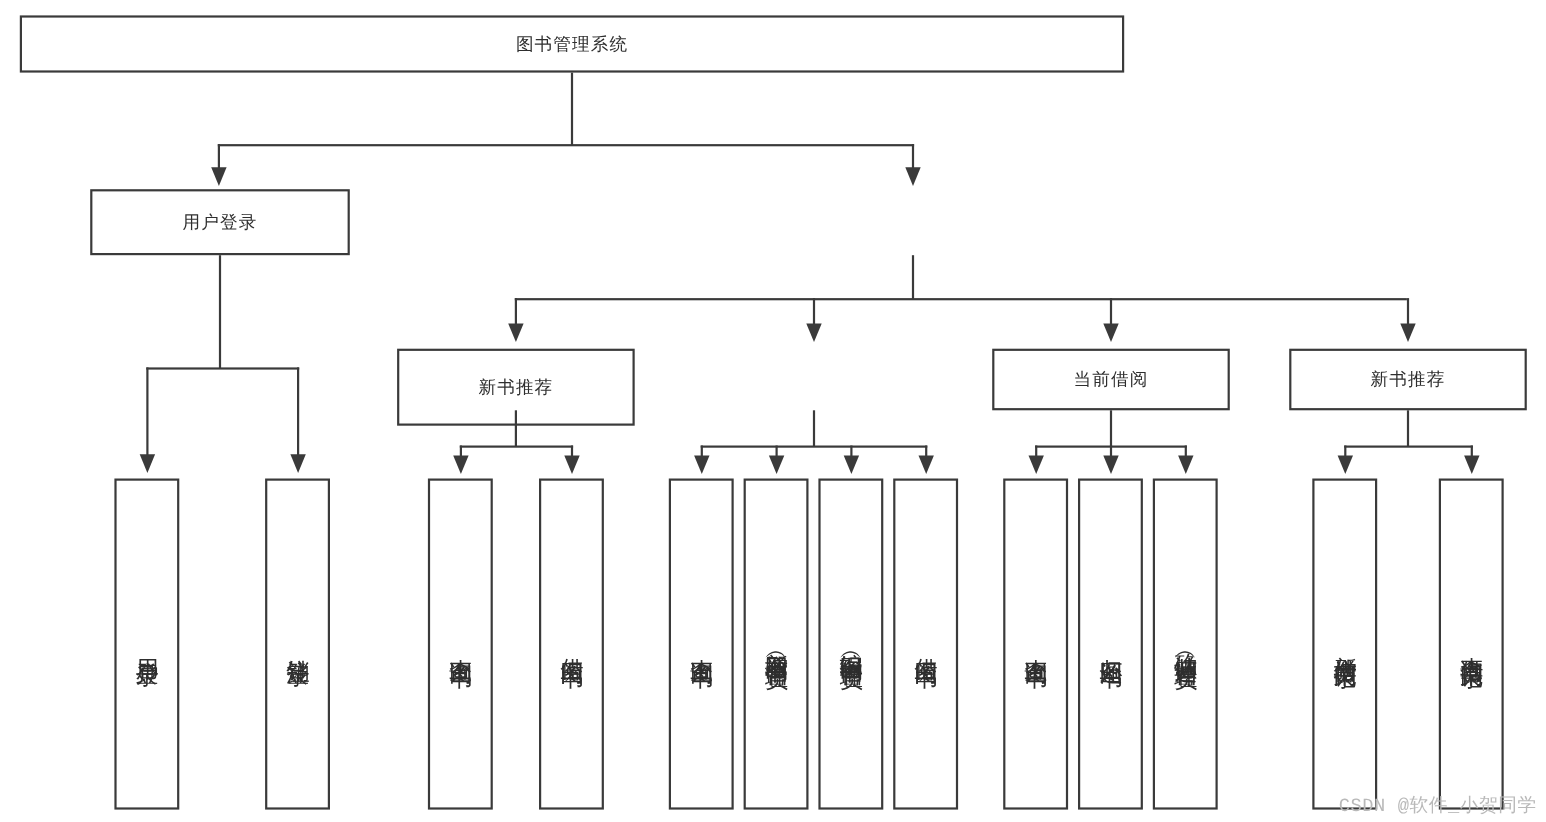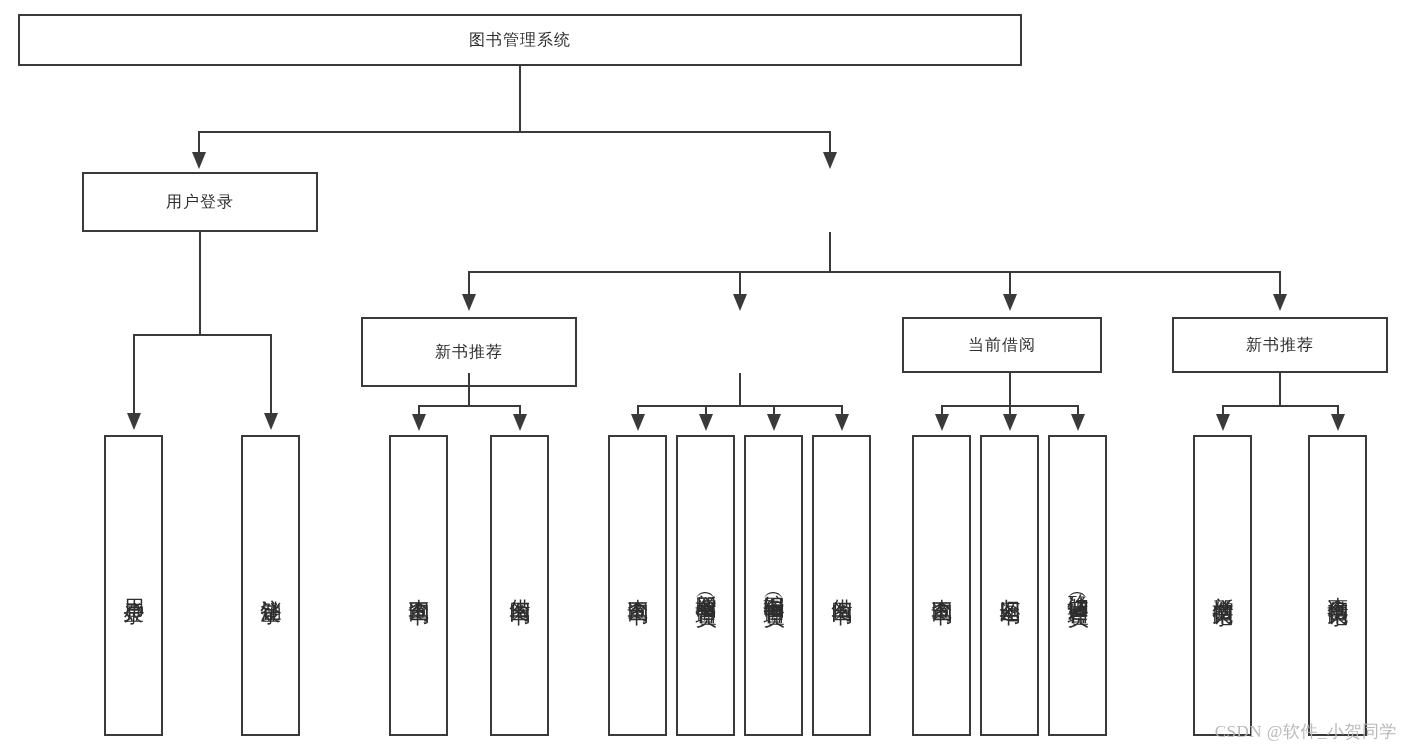--- a/index.html
+++ b/index.html
@@ -71,21 +71,21 @@
   }
   
   #watermark {
     position: absolute;
     right: 8px;
     bottom: 4px;
     font-size: 17px;
     color: #b9b9b9;
     white-space: nowrap;
     letter-spacing: 0.5px;
-    font-family: Liberation Serif, serif;
+    font-family: Liberation Mono, monospace;
   }
 </style>
 </head>
 <body>
 
 <div id="canvas">
 
   <div class="node h" style="left:18px; top:14px; width:1004px; height:52px;">
     <span class="label">图书管理系统</span>
   </div>
@@ -119,21 +119,21 @@
   <div class="vline" style="left:739px; top:271px; height:24px;"></div>
   <div class="arrow" style="left:733px; top:294px;"></div>
   <div class="vline" style="left:1009px; top:271px; height:24px;"></div>
   <div class="arrow" style="left:1003px; top:294px;"></div>
   <div class="vline" style="left:1279px; top:271px; height:24px;"></div>
   <div class="arrow" style="left:1273px; top:294px;"></div>
 
   <div class="node h" style="left:361px; top:317px; width:216px; height:70px;">
     <span class="label">新书推荐</span>
   </div>
-  <div class="node h" style="left:902px; top:317px; width:200px; height:56px;">
+  <div class="node h" style="left:902px; top:317px; width:216px; height:56px;">
     <span class="label">当前借阅</span>
   </div>
   <div class="node h" style="left:1172px; top:317px; width:216px; height:56px;">
     <span class="label">新书推荐</span>
   </div>
 
   <div class="vline" style="left:468px; top:373px; height:33px;"></div>
   <div class="hline" style="left:418px; top:405px; width:103px;"></div>
   <div class="vline" style="left:418px; top:405px; height:10px;"></div>
   <div class="arrow" style="left:412px; top:414px;"></div>

